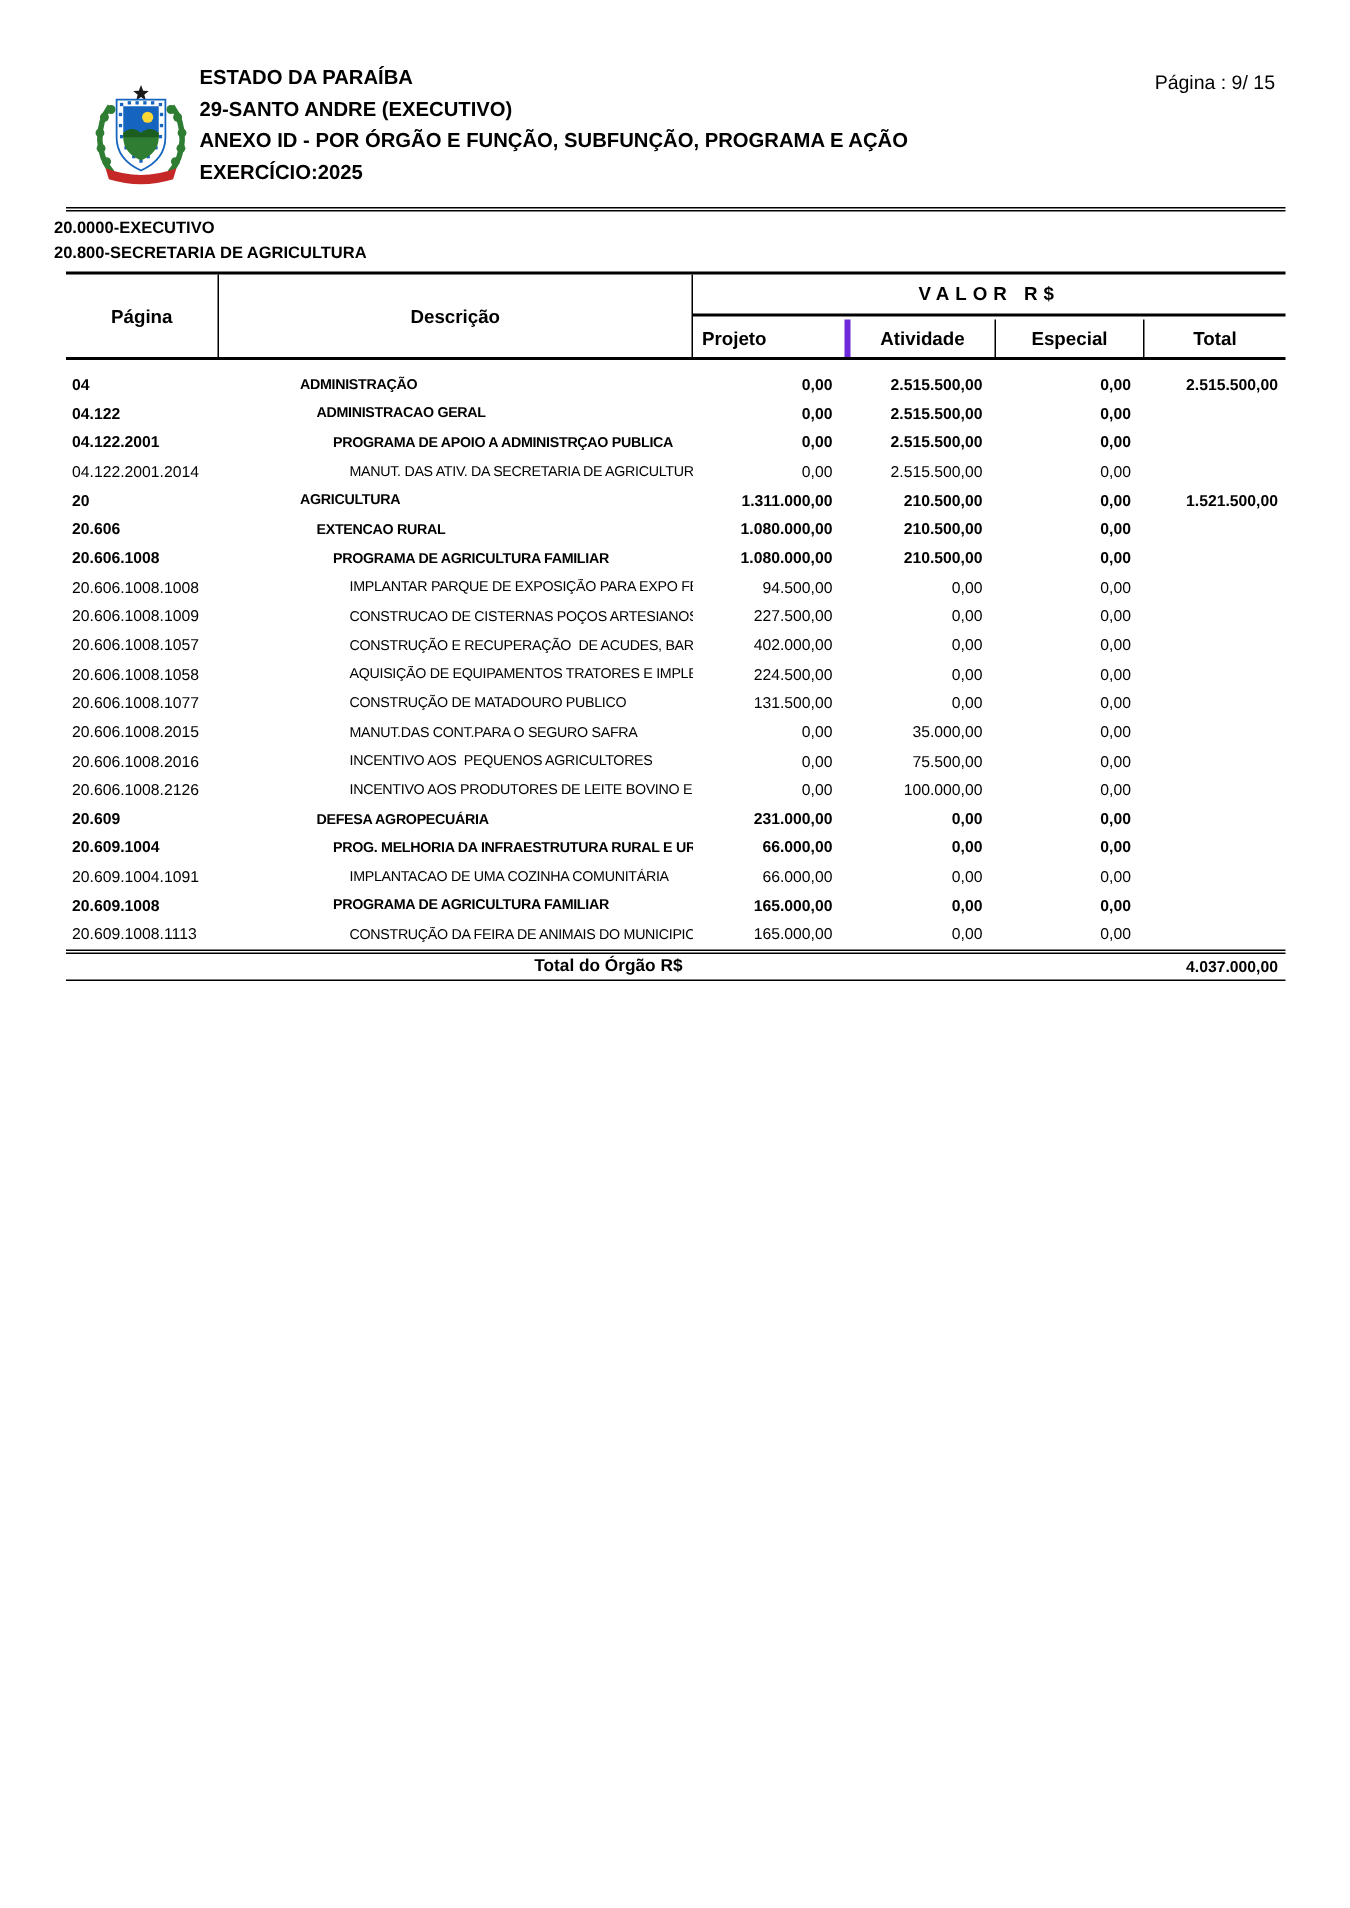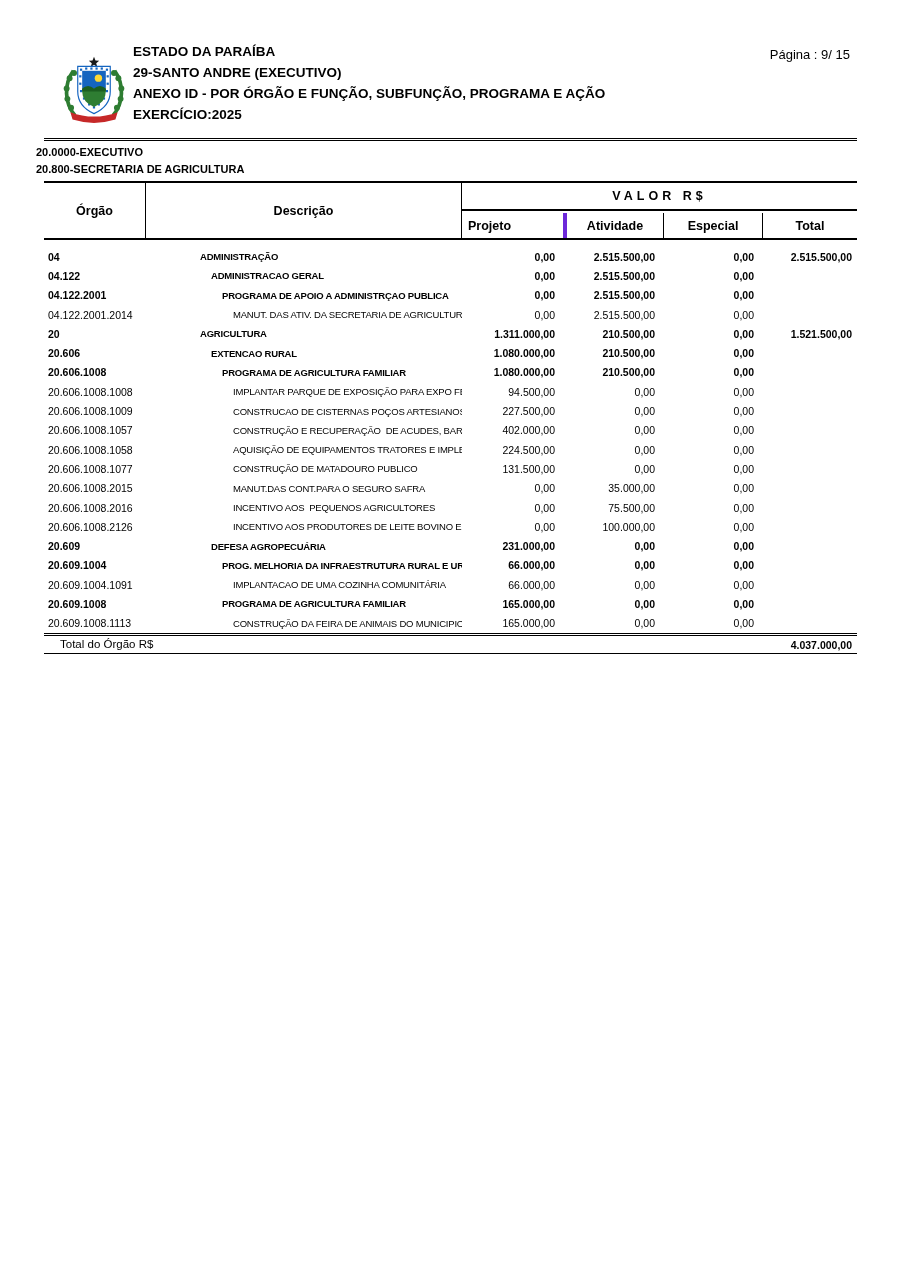--- a/index.html
+++ b/index.html
@@ -138,23 +138,23 @@
   
   .total-row {
     position: absolute;
     left: 44px; top: 633px;
     width: 813px; height: 21px;
     border-top: 3px double #000;
     border-bottom: 1px solid #000;
   }
   .total-row .total-label {
     position: absolute;
-    left: 16px; top: 2px; width: 411px;
-    text-align: left;
-    font-weight: normal;
+    left: 0; top: 2px; width: 411px;
+    text-align: right;
+    font-weight: bold;
     font-size: 11.5px;
   }
   .total-row .total-value {
     position: absolute;
     right: 5px; top: 3px;
     text-align: right;
     font-weight: bold;
     font-size: 10.5px;
   }
 
@@ -232,21 +232,21 @@
   <div class="page-number">Página : 9/ 15</div>
 
   <div class="rule-top"></div>
 
   <div class="org-section">
     <div>20.0000-EXECUTIVO</div>
     <div>20.800-SECRETARIA DE AGRICULTURA</div>
   </div>
 
   <div class="thead">
-    <div class="cell-code">Órgão</div>
+    <div class="cell-code">Página</div>
     <div class="cell-desc">Descrição</div>
     <div class="valor-group">VALOR R$</div>
     <div class="sub-cell sub-projeto">Projeto</div>
     <div class="sub-cell sub-atividade">Atividade</div>
     <div class="sub-cell sub-especial">Especial</div>
     <div class="sub-cell sub-total">Total</div>
   </div>
 
   <div class="tbody">
       <div class="trow lvl1 summary">

